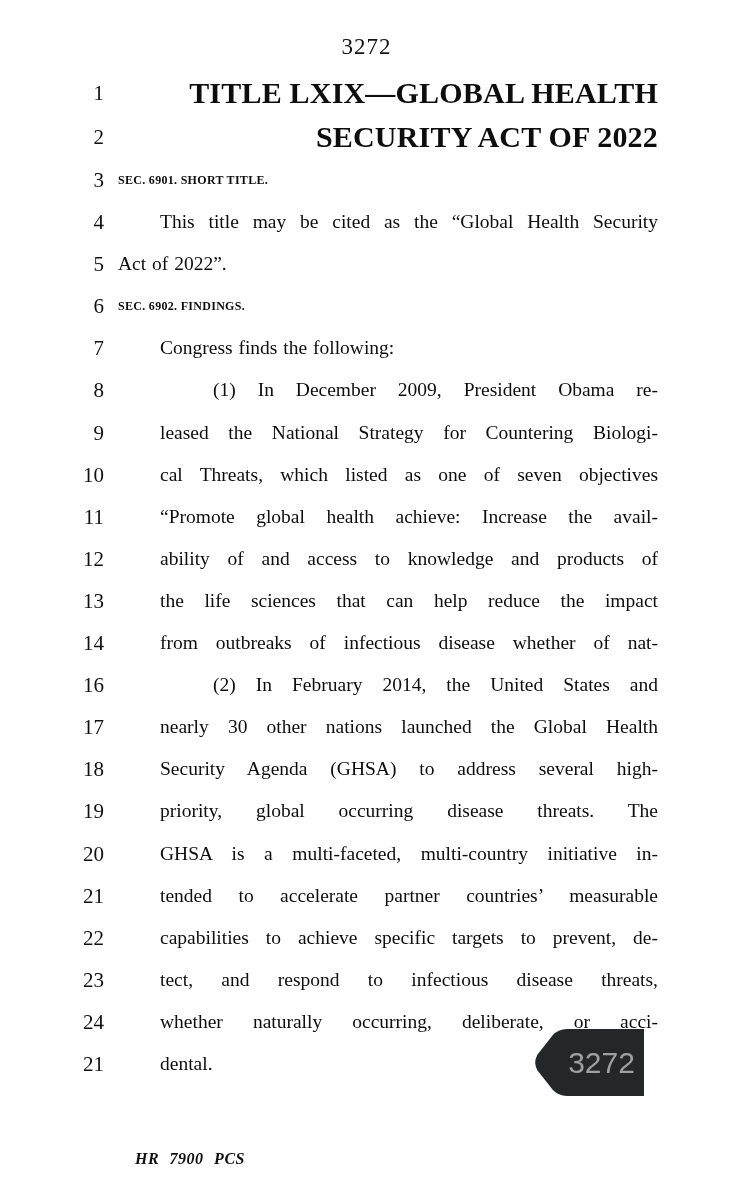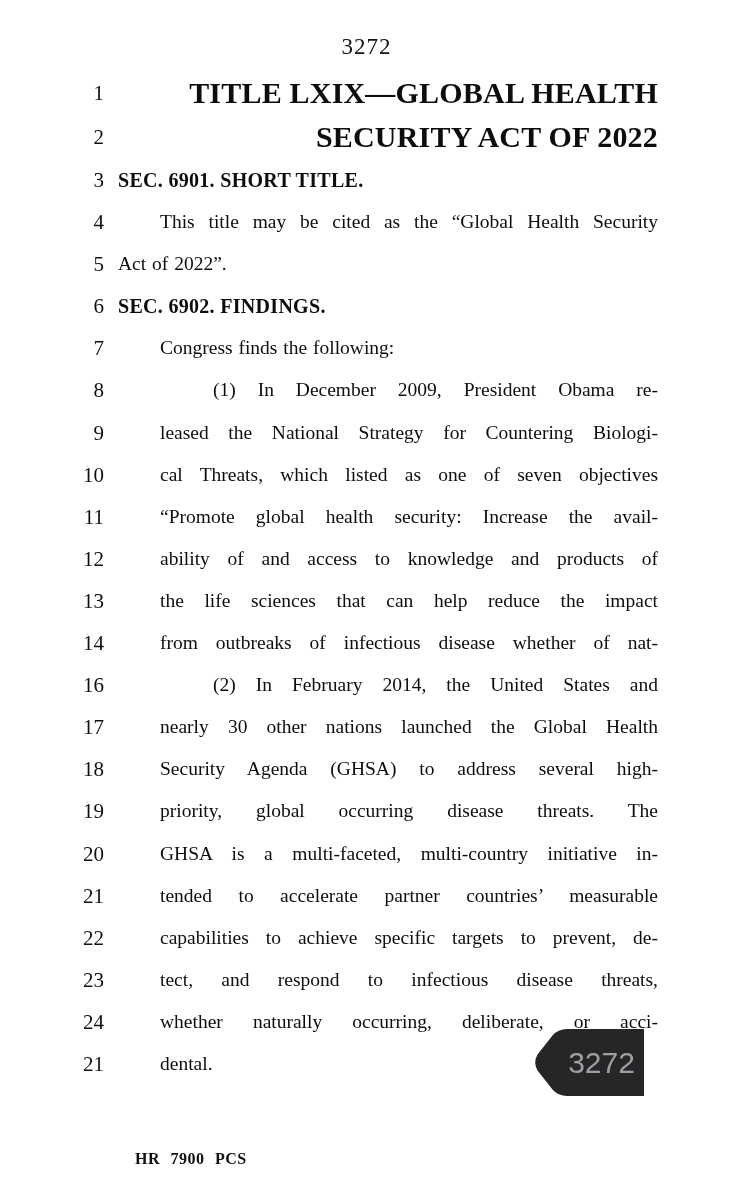--- a/index.html
+++ b/index.html
@@ -47,37 +47,38 @@
   .row.body .txt.justify {
     text-align: justify;
     text-align-last: justify;
     text-justify: inter-word;
   }
   .row.body .txt.ind1 { padding-left: 42px; }
   .row.body .txt.ind2 { padding-left: 95px; }
   .row.section { height: 42.1px; line-height: 42.1px; }
   .row.section .txt {
     font-weight: bold;
-    font-size: 20px;
+    font-size: 12px;
     letter-spacing: 0.3px;
   }
   .row.title { height: 44px; line-height: 44px; }
   .row.title .txt {
     text-align: right;
     font-weight: bold;
     font-size: 30px;
     letter-spacing: 0.2px;
   }
   .footer {
     position: absolute; left: 135px; top: 1150px;
     font-weight: bold;
     font-size: 16px;
     word-spacing: 6px;
     letter-spacing: 0.5px;
     color: #101010;
+    font-style: italic;
   }
   .page-badge {
     position: absolute; right: 0; top: 1028px;
     width: 111px; height: 69px;
     z-index: 5;
   }
   .page-badge svg { position: absolute; left: 0; top: 0; display: block; }
   .page-badge .badge-label {
     position: absolute; left: 26px; top: 0;
     width: 85px; height: 69px;
@@ -130,21 +131,21 @@
       <div class="row body">
         <span class="ln">9</span>
         <div class="txt justify ind1">leased the National Strategy for Countering Biologi-</div>
       </div>
       <div class="row body">
         <span class="ln">10</span>
         <div class="txt justify ind1">cal Threats, which listed as one of seven objectives</div>
       </div>
       <div class="row body">
         <span class="ln">11</span>
-        <div class="txt justify ind1">“Promote global health security: Increase the avail-</div>
+        <div class="txt justify ind1">“Promote global health achieve: Increase the avail-</div>
       </div>
       <div class="row body">
         <span class="ln">12</span>
         <div class="txt justify ind1">ability of and access to knowledge and products of</div>
       </div>
       <div class="row body">
         <span class="ln">13</span>
         <div class="txt justify ind1">the life sciences that can help reduce the impact</div>
       </div>
       <div class="row body">

